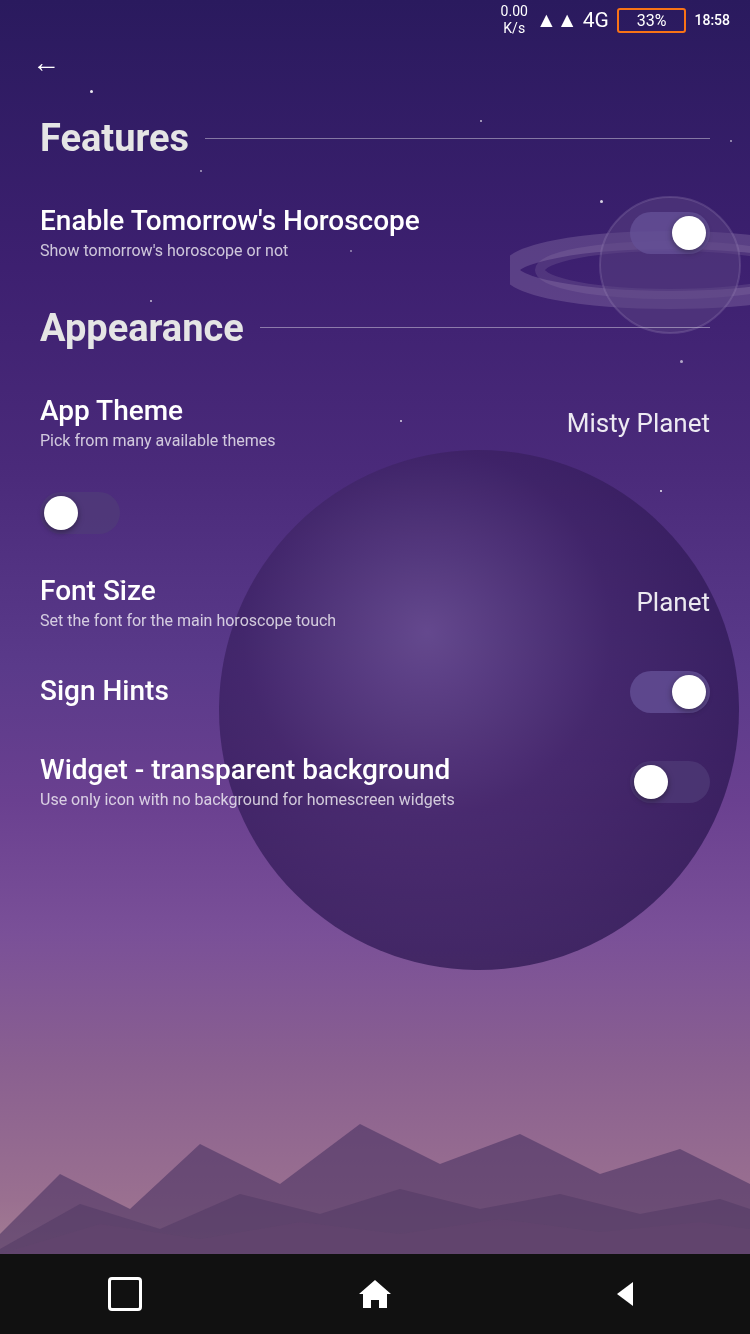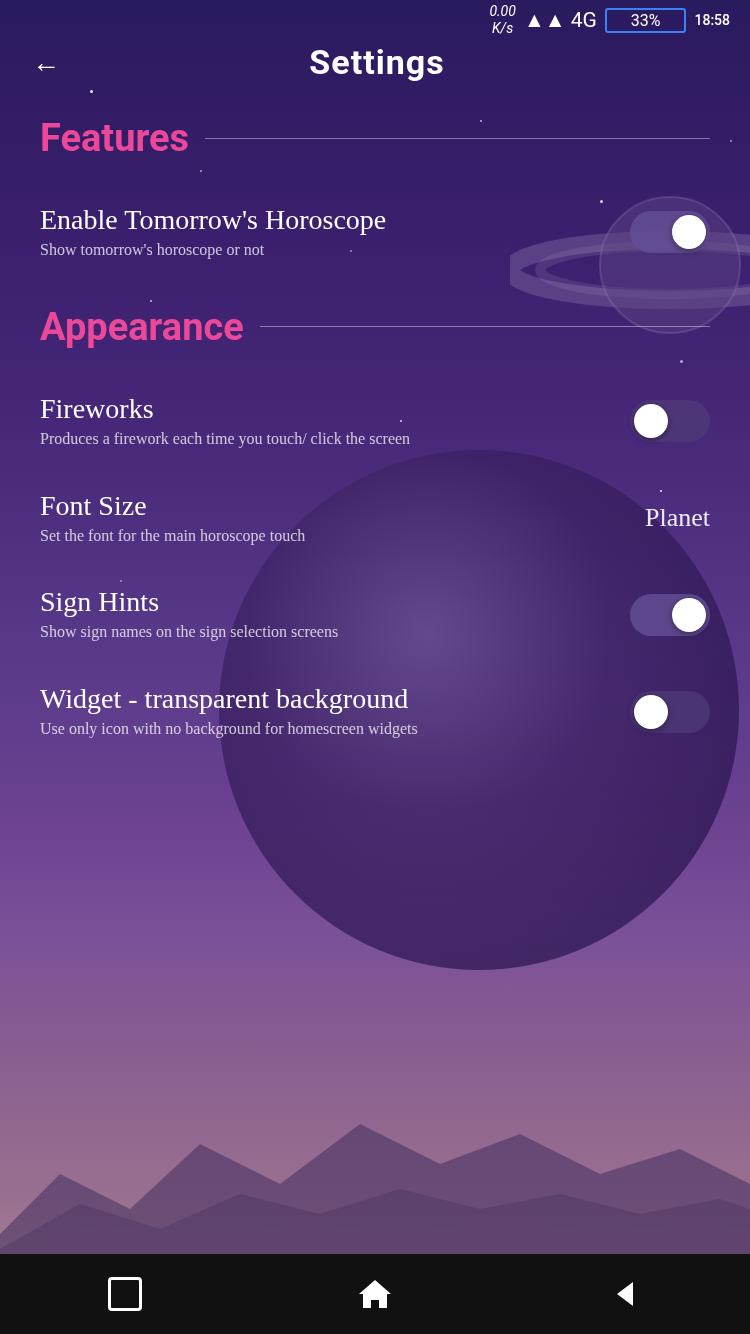--- a/index.html
+++ b/index.html
@@ -95,21 +95,20 @@
       height: 36px;
       font-size: 22px;
       color: white;
       gap: 8px;
     }
 
     .status-bar .data-speed {
       font-size: 16px;
       text-align: center;
       line-height: 1.1;
-      font-style: italic;
     }
 
     
     .header {
       position: relative;
       z-index: 10;
       display: flex;
       align-items: center;
       padding: 8px 24px 16px;
       height: 60px;
@@ -143,38 +142,37 @@
     .section-header {
       display: flex;
       align-items: center;
       gap: 16px;
       margin-bottom: 24px;
     }
 
     .section-title {
       font-size: 38px;
       font-weight: 700;
-      color: #ec4899;
+      color: #e5e5e5;
       white-space: nowrap;
     }
 
     .section-line {
       flex: 1;
       height: 1px;
       background: rgba(255,255,255,0.4);
     }
 
     
     .setting-row {
       display: flex;
       align-items: center;
       justify-content: space-between;
       padding: 20px 0;
       border-bottom: none;
-      font-family: Liberation Serif, serif;
     }
 
     .setting-text {
       flex: 1;
       padding-right: 20px;
     }
 
     .setting-title {
       font-size: 28px;
       font-weight: 500;
@@ -308,27 +306,26 @@
 
 <svg class="mountains" viewBox="0 0 750 200" xmlns="http://www.w3.org/2000/svg" preserveAspectRatio="none">
   <path d="M0,180 L60,120 L130,155 L200,90 L280,130 L360,70 L440,110 L520,80 L600,120 L680,95 L750,130 L750,200 L0,200 Z" fill="rgba(60,40,90,0.5)"></path>
   <path d="M0,195 L80,150 L160,175 L240,140 L320,160 L400,135 L480,155 L560,140 L640,160 L720,145 L750,155 L750,200 L0,200 Z" fill="rgba(80,55,100,0.5)"></path>
   <path d="M0,200 L100,170 L200,185 L300,168 L400,180 L500,165 L600,178 L700,168 L750,175 L750,200 Z" fill="rgba(100,70,110,0.4)"></path>
 </svg>
 
 <div class="status-bar">
   <span class="data-speed" style="font-size:14px;line-height:1.2;text-align:center">0.00<br>K/s</span>
   <span style="font-size:21px">▲▲ 4G</span>
-  <span style="font-size:16px;border:2px solid #3b82f6;padding:1px 24px;border-radius:3px">33%</span>
+  <span style="font-size:16px;border:2px solid #f97316;padding:1px 18px;border-radius:3px">33%</span>
   <span style="font-size:14px;font-weight:500">18:58</span>
 </div>
 
 <div class="header">
   <span class="back-button">←</span>
-  <span class="header-title">Settings</span>
 </div>
 
 <div class="content">
 
   <div class="section-header">
     <span class="section-title">Features</span>
     <div class="section-line"></div>
   </div>
 
   <div class="setting-row">
@@ -342,44 +339,46 @@
     </div>
   </div>
 
   <div class="section-gap"></div>
 
   <div class="section-header">
     <span class="section-title">Appearance</span>
     <div class="section-line"></div>
   </div>
 
-
   <div class="setting-row">
     <div class="setting-text">
-      <div class="setting-title">Fireworks</div>
-      <div class="setting-desc">Produces a firework each time you touch/ click the screen</div>
-    </div>
+      <div class="setting-title">App Theme</div>
+      <div class="setting-desc">Pick from many available themes</div>
+    </div>
+    <div class="setting-value">Misty Planet</div>
+  </div>
+
+  <div class="setting-row">
     <div class="toggle">
       <div class="toggle-track off"></div>
       <div class="toggle-thumb off"></div>
     </div>
   </div>
 
   <div class="setting-row">
     <div class="setting-text">
       <div class="setting-title">Font Size</div>
       <div class="setting-desc">Set the font for the main horoscope touch</div>
     </div>
     <div class="setting-value">Planet</div>
   </div>
 
   <div class="setting-row">
     <div class="setting-text">
       <div class="setting-title">Sign Hints</div>
-      <div class="setting-desc">Show sign names on the sign selection screens</div>
     </div>
     <div class="toggle">
       <div class="toggle-track on"></div>
       <div class="toggle-thumb on"></div>
     </div>
   </div>
 
   <div class="setting-row">
     <div class="setting-text">
       <div class="setting-title">Widget - transparent background</div>

